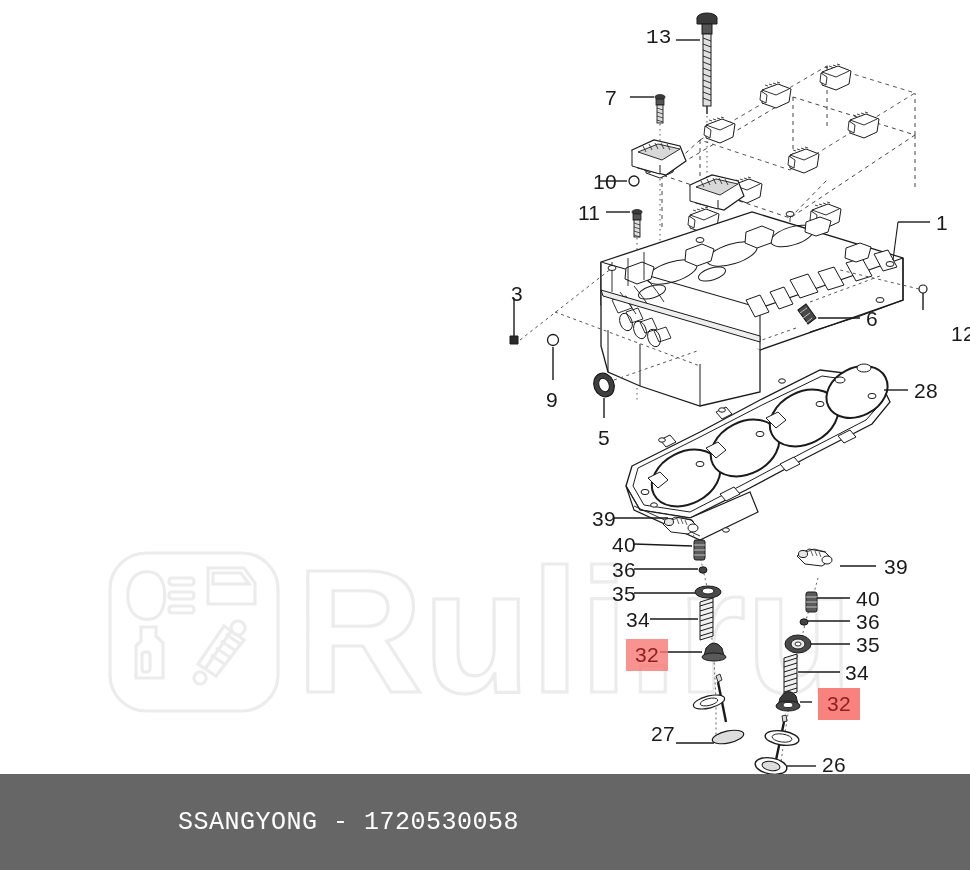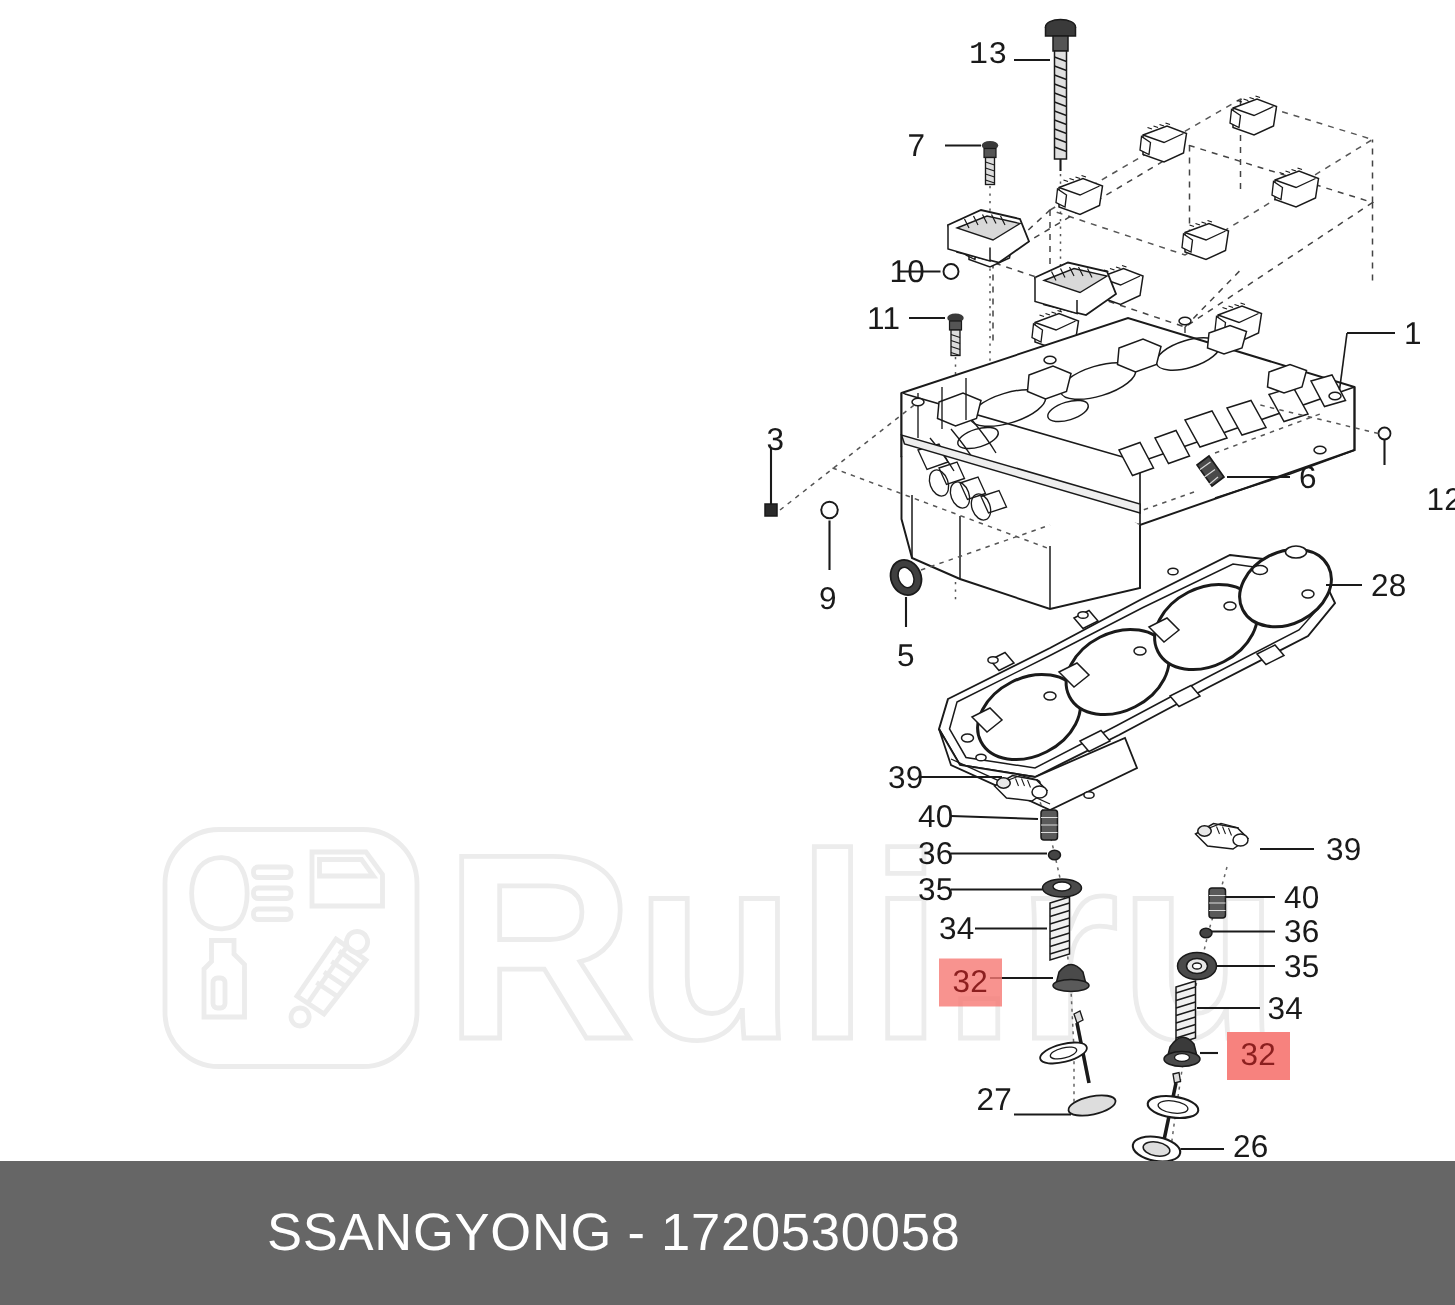--- a/index.html
+++ b/index.html
@@ -61,22 +61,22 @@
     top:774px;
     width:970px;
     height:96px;
     background:#666666;
     z-index:6;
     display:flex;
     align-items:center;
   }
   #footer .ftxt{
     color:#ffffff;
-    font-family:Liberation Sans, sans-serif;
-    font-size:35px;
+    font-family:Liberation Mono, monospace;
+    font-size:25px;
     letter-spacing:0.5px;
     white-space:pre;
   }
   #footer .pad{ width:178px; flex:0 0 auto; }
   #footer .gap{ display:inline-block; width:42px; }
 </style>
 </head>
 <body>
 
 <div id="page">

